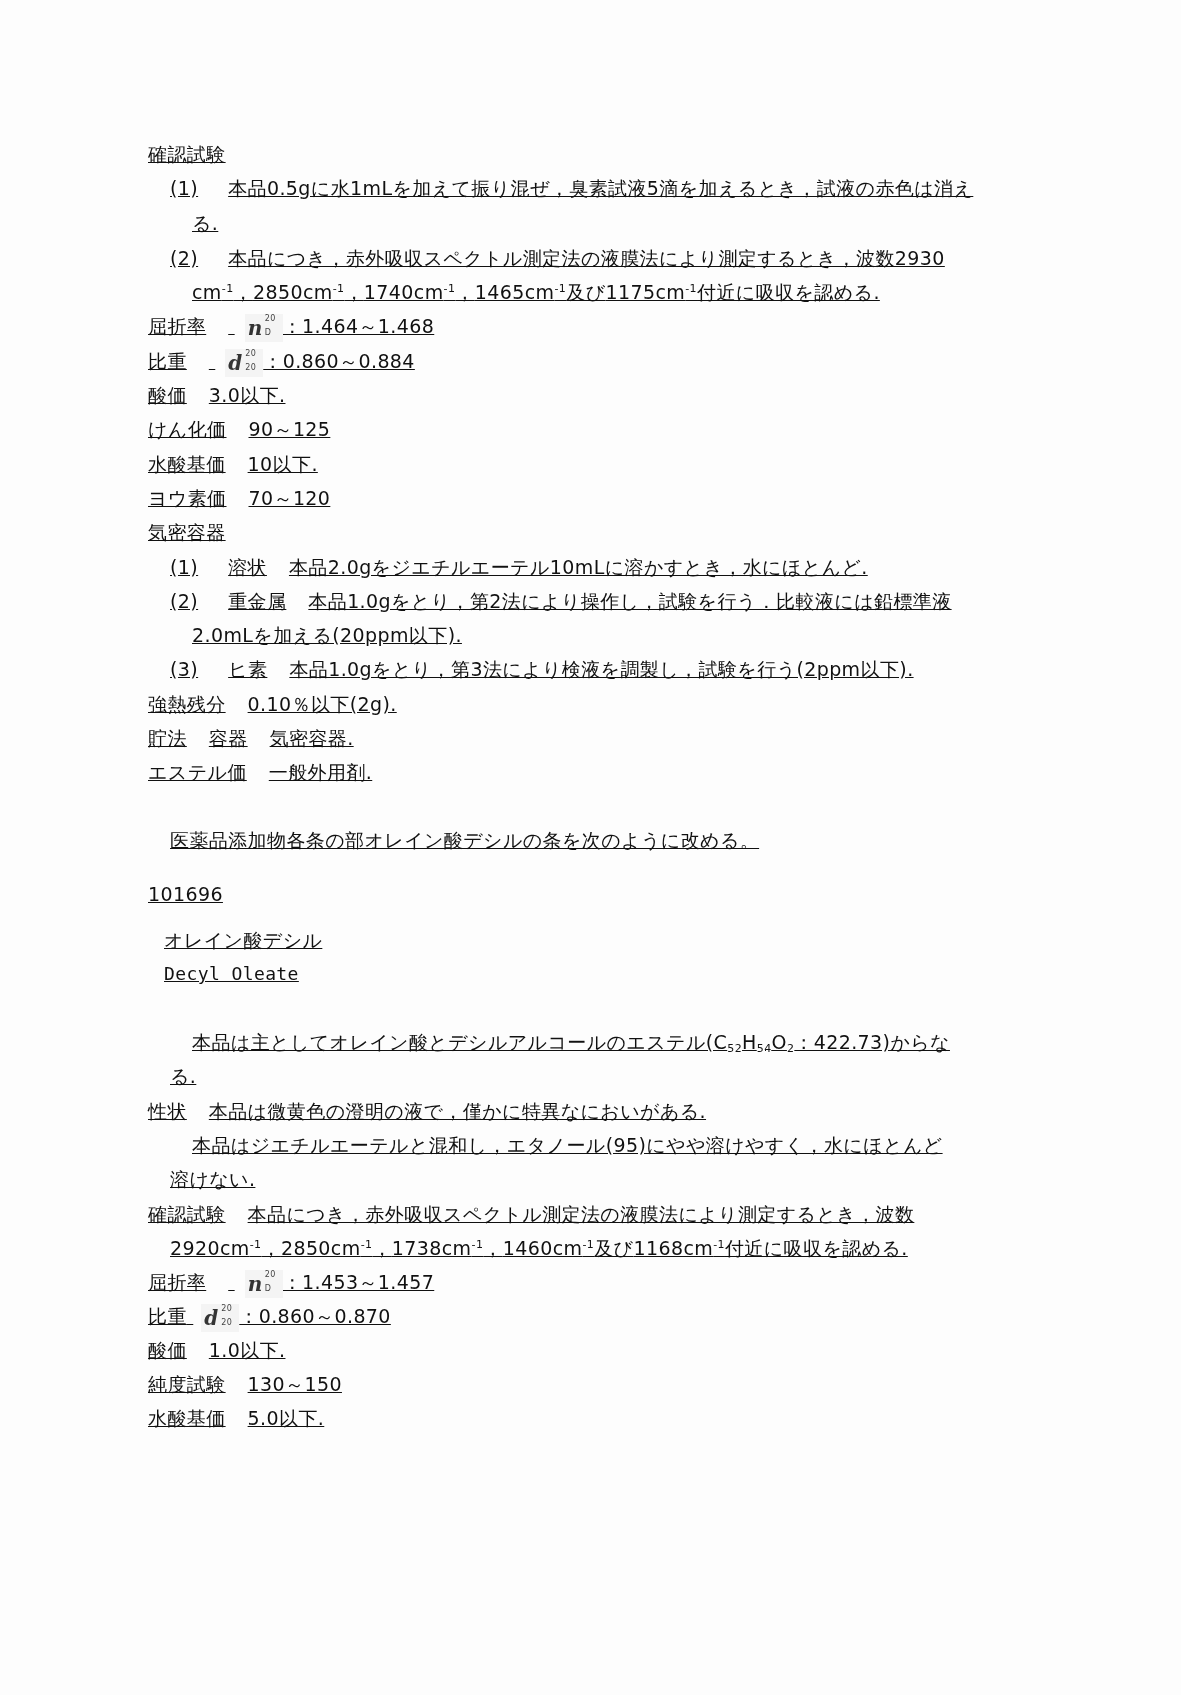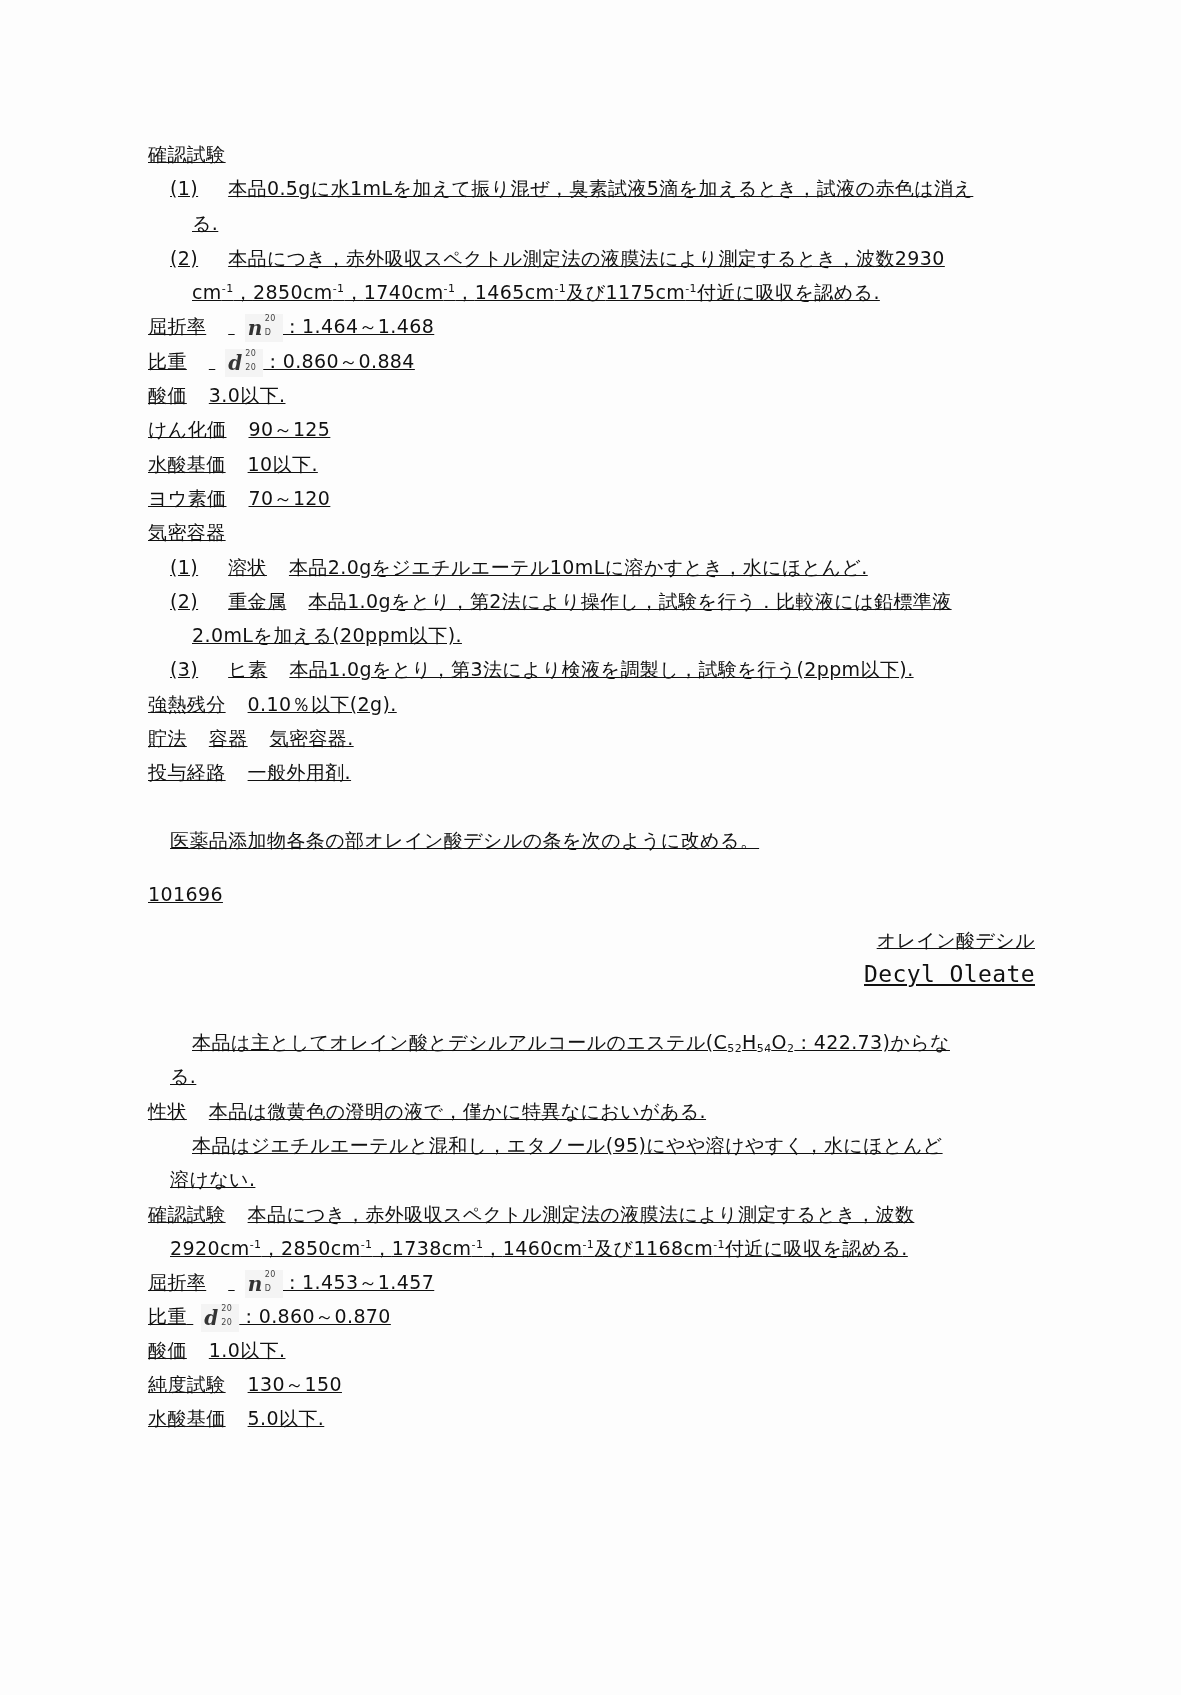--- a/index.html
+++ b/index.html
@@ -27,23 +27,23 @@
       height: 36px;
       line-height: 36px;
       font-size: 19px;
       white-space: nowrap;
       letter-spacing: 0.4px;
       text-decoration: underline;
     }
     .ind1 { left: 22px; }
     .ind2 { left: 44px; }
     .center {
-      left: 1px;
+      left: 16px;
       width: 886px;
-      text-align: right;
+      text-align: left;
     }
     .mono { font-family: "DejaVu Sans Mono", "Liberation Mono", monospace; }
     .gap { display: inline-block; width: 22px; }
     .gap2 { display: inline-block; width: 30px; }
     sup.unit { font-size: 11px; vertical-align: 7px; line-height: 0; }
     sub.f { font-size: 11px; vertical-align: -3px; line-height: 0; }
     .sym {
       display: inline-block;
       position: relative;
       width: 38px;
@@ -150,35 +150,35 @@
 
   <div class="line" style="top:686px">
     <span>強熱残分</span><span class="gap"></span><span>0.10％以下(2g).</span>
   </div>
 
   <div class="line" style="top:720px">
     <span>貯法</span><span class="gap"></span><span>容器</span><span class="gap"></span><span>気密容器.</span>
   </div>
 
   <div class="line" style="top:754px">
-    <span>投与経路</span><span class="gap"></span><span>一般外用剤.</span>
+    <span>エステル価</span><span class="gap"></span><span>一般外用剤.</span>
   </div>
 
   <div class="line ind1" style="top:822px">
     <span>医薬品添加物各条の部オレイン酸デシルの条を次のように改める。</span>
   </div>
 
   <div class="line" style="top:876px">
     <span>101696</span>
   </div>
 
   <div class="line center" style="top:922px">
     <span>オレイン酸デシル</span>
   </div>
-  <div class="line center mono" style="top:956px; font-size:23px;">
+  <div class="line center mono" style="top:956px; font-size:18px;">
     <span>Decyl Oleate</span>
   </div>
 
   <div class="line ind2" style="top:1024px">
     <span>本品は主としてオレイン酸とデシルアルコールのエステル(C</span><sub class="f">52</sub><span>H</span><sub class="f">54</sub><span>O</span><sub class="f">2</sub><span>：422.73)からな</span>
   </div>
   <div class="line ind1" style="top:1058px">
     <span>る.</span>
   </div>
 

